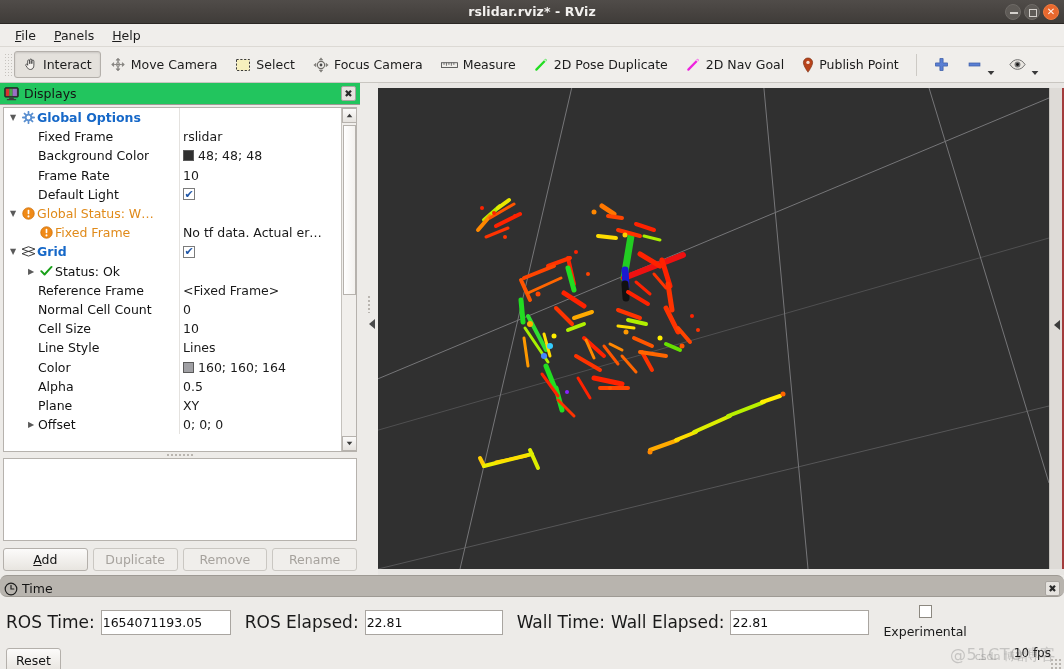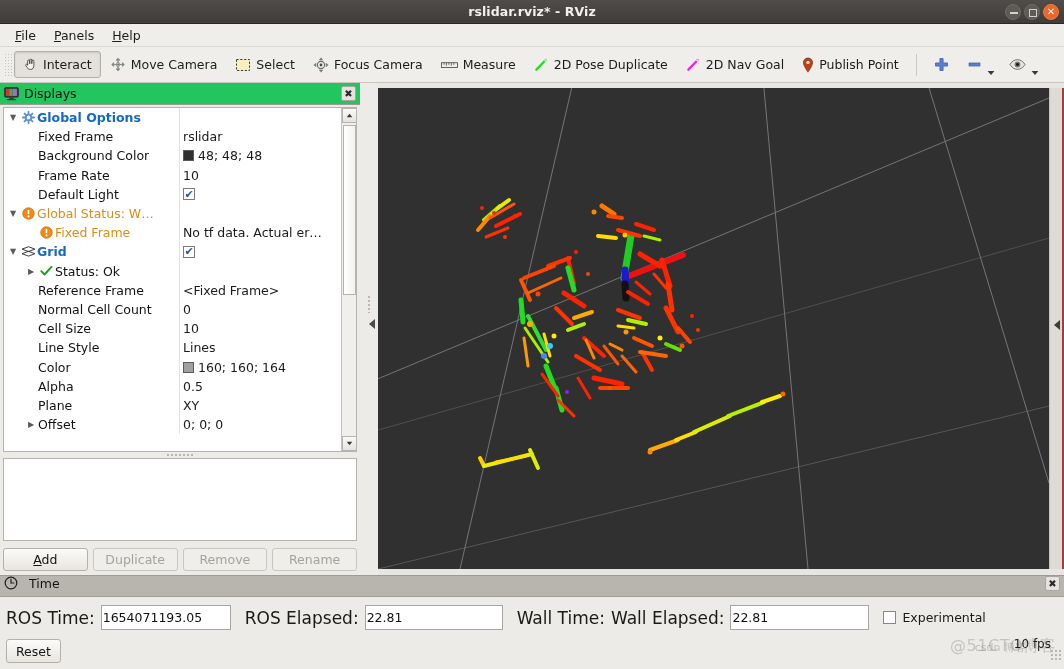--- a/index.html
+++ b/index.html
@@ -178,35 +178,35 @@
   }
 
   
   .time-panel {
     position: absolute; left: 0; top: 575px; width: 1064px; height: 94px;
     background: #edebe8;
   }
   .time-header {
     height: 22px; background: #b8b4ae; border-top: 1px solid #9e9a94;
     border-bottom: 1px solid #9e9a94;
-    display: flex; align-items: flex-start; padding: 0 4px; gap: 11px;
+    display: flex; align-items: flex-end; padding: 0 4px; gap: 4px; border-radius: 7px;
   }
   .time-body { position: relative; padding: 8px 6px 0 6px; }
   .trow2 { display: flex; align-items: center; gap: 0; }
   .tfield-label { font-size: 17px; margin-right: 6px; white-space: nowrap; }
   .tfield {
     height: 25px; border: 1px solid #a9a5a0; background: #ffffff;
     font-size: 12.5px; padding: 0 1px; color: #101010;
     font-family: "DejaVu Sans","Liberation Sans",sans-serif;
   }
   .f-ros   { width: 130px; margin-right: 14px; }
   .f-rose  { width: 138px; margin-right: 14px; }
   .f-wall  { width: 137px; margin-right: 14px; }
   .f-walle { width: 139px; margin-right: 14px; }
-  .exp-wrap { display: flex; align-items: center; gap: 6px; font-size: 12.5px; }
+  .exp-wrap { display: flex; align-items: center; gap: 6px; font-size: 12.5px; flex-direction: column; }
   .exp-box {
     width: 13px; height: 13px; border: 1px solid #8c8880; background: #fff; cursor: pointer;
   }
   .reset-btn {
     margin-top: 9px; height: 24px; padding: 0 9px;
     border: 1px solid #b4b0ab; border-radius: 3px;
     background: linear-gradient(to bottom,#fcfbfa,#e8e5e0);
     font-size: 12.5px; cursor: pointer; color: #141414;
     font-family: "DejaVu Sans","Liberation Sans",sans-serif;
   }

